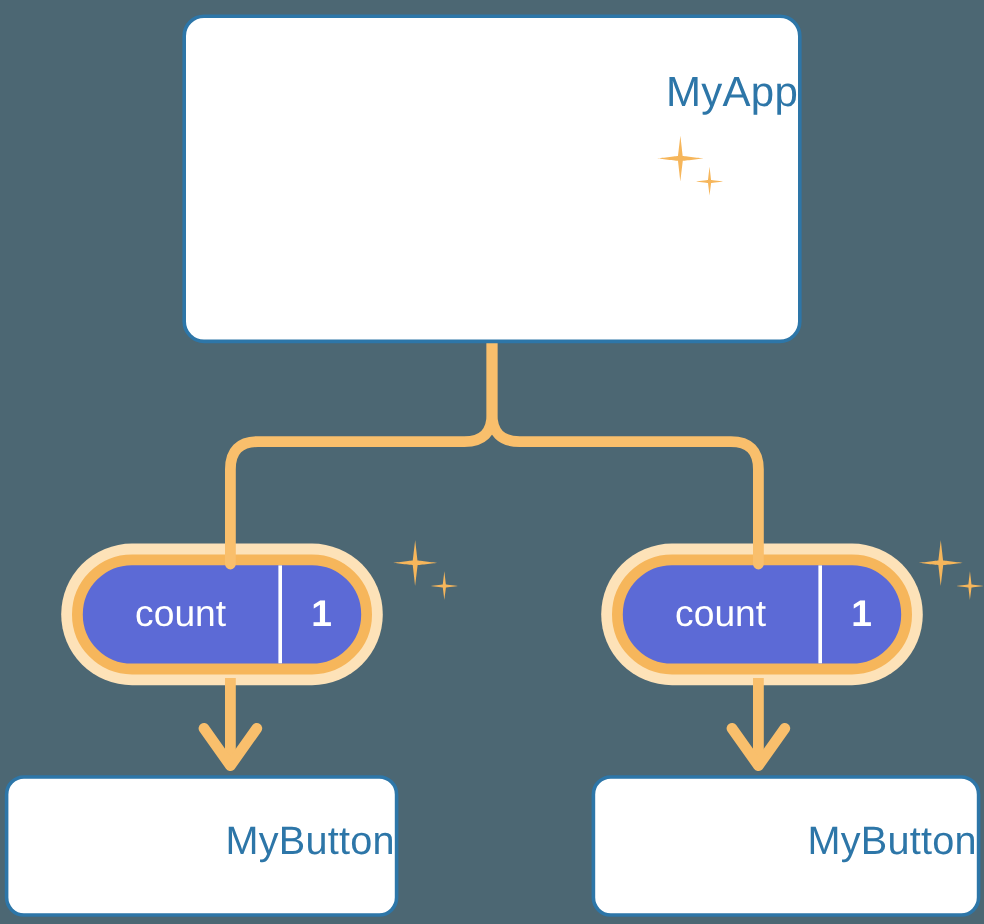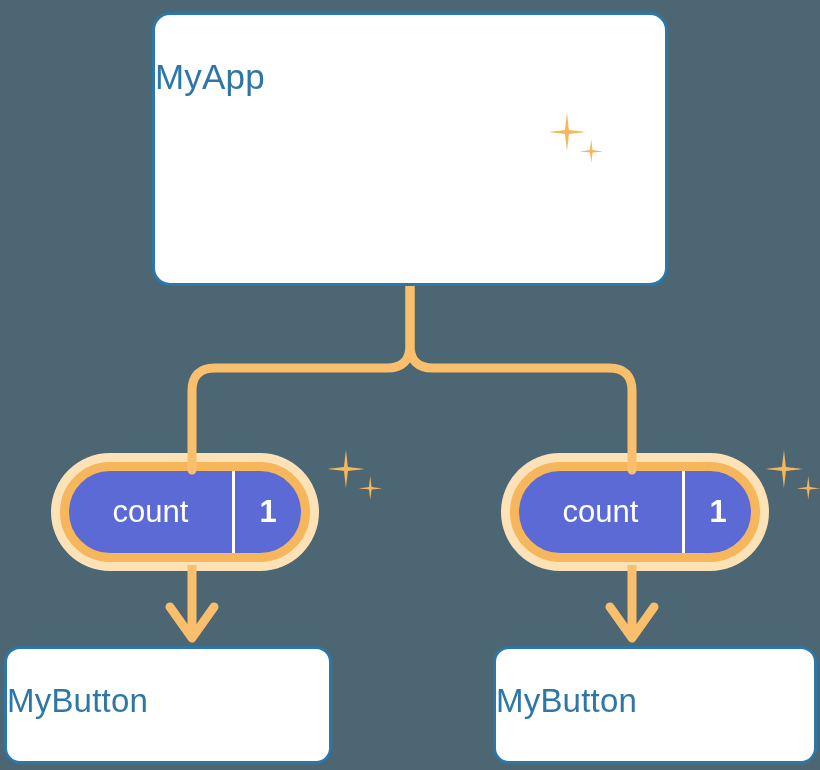--- a/index.html
+++ b/index.html
@@ -46,21 +46,21 @@
     top: 12px;
     width: 516px;
     height: 274px;
     border-radius: 18px;
   }
 
   .card-title {
     position: absolute;
     left: 0;
     right: 0;
-    text-align: left;
+    text-align: right;
     color: #2d76a8;
     font-size: 35px;
     font-weight: 400;
     letter-spacing: 0.2px;
     white-space: nowrap;
   }
 
   #app-card .card-title {
     top: 42px;
   }

